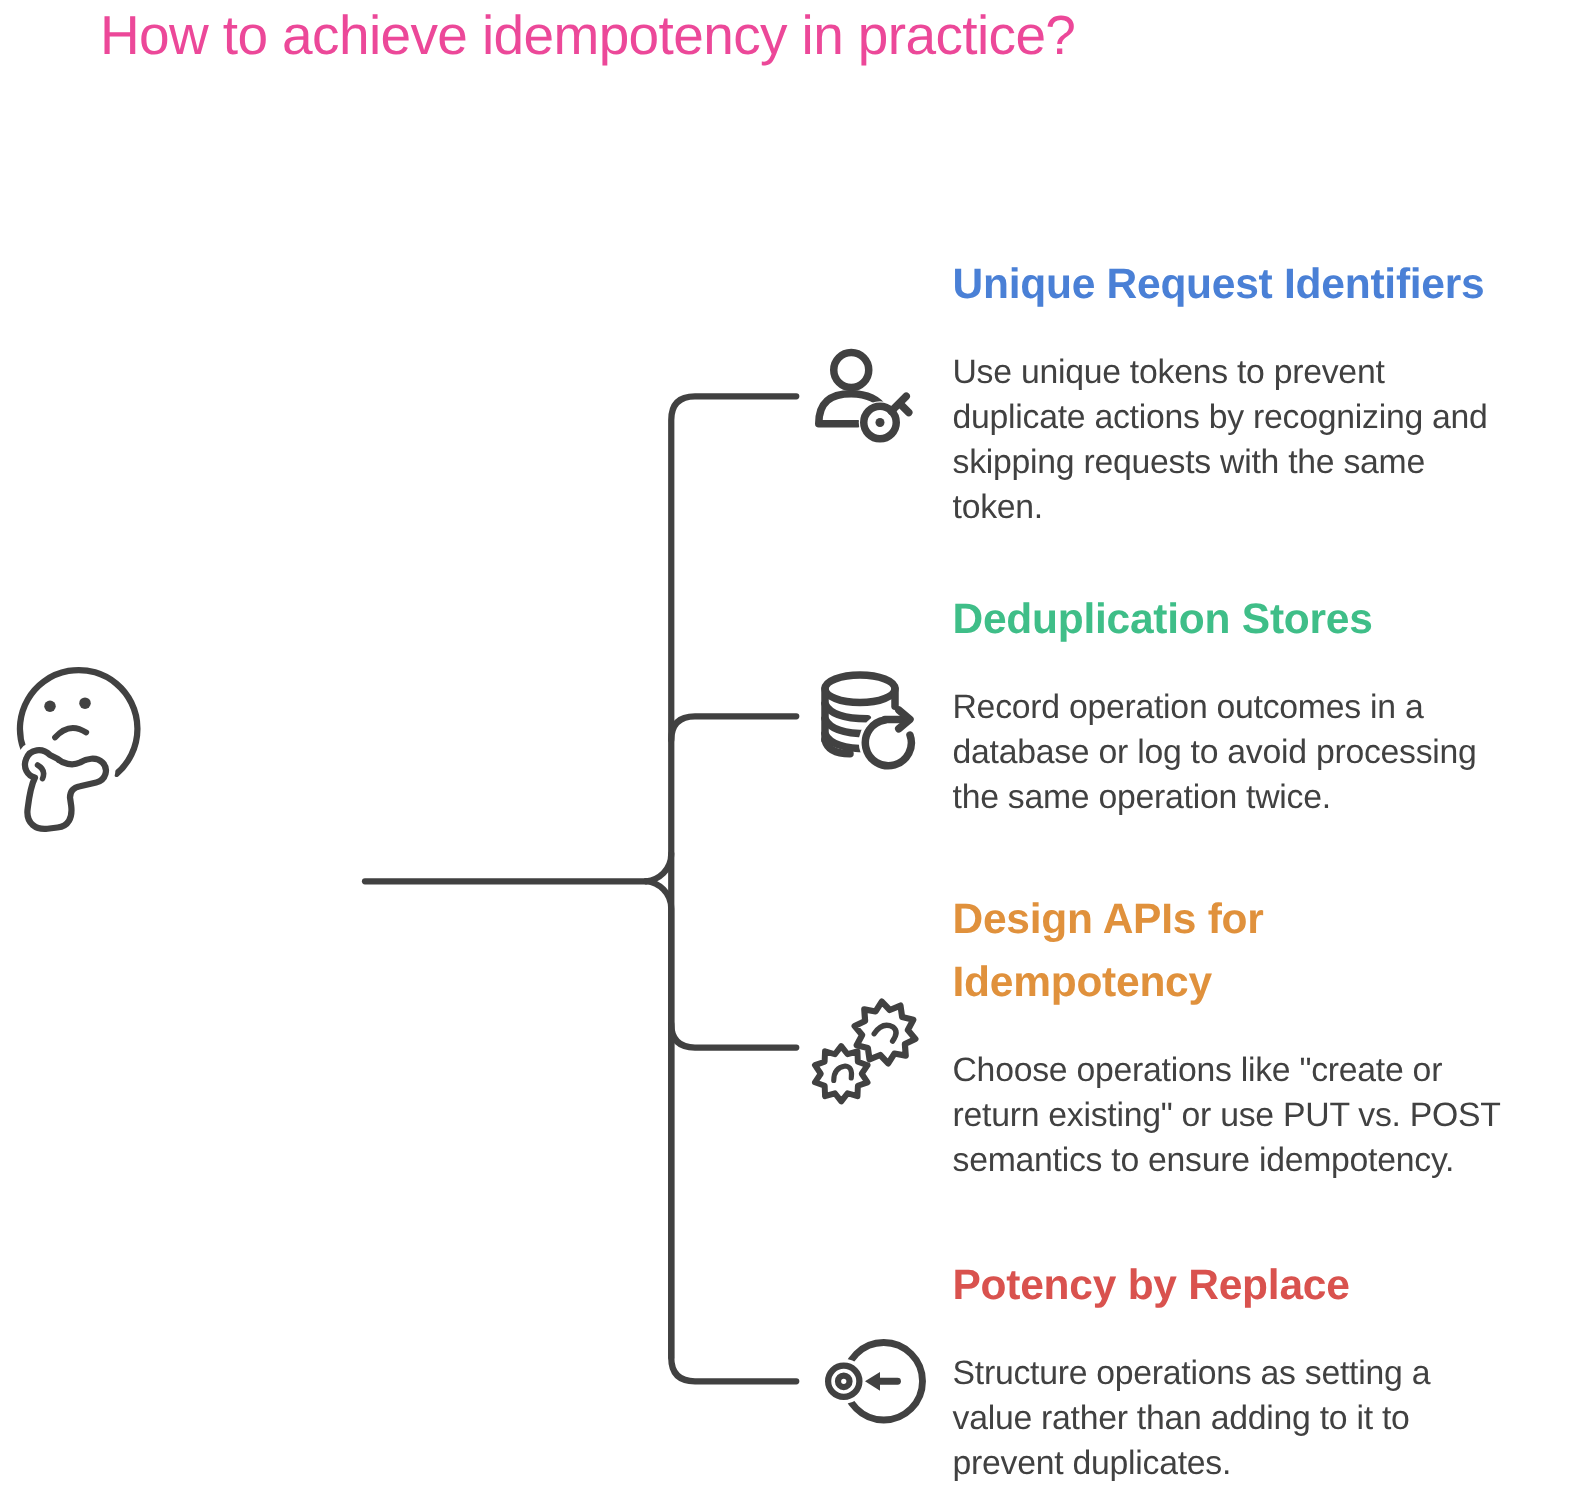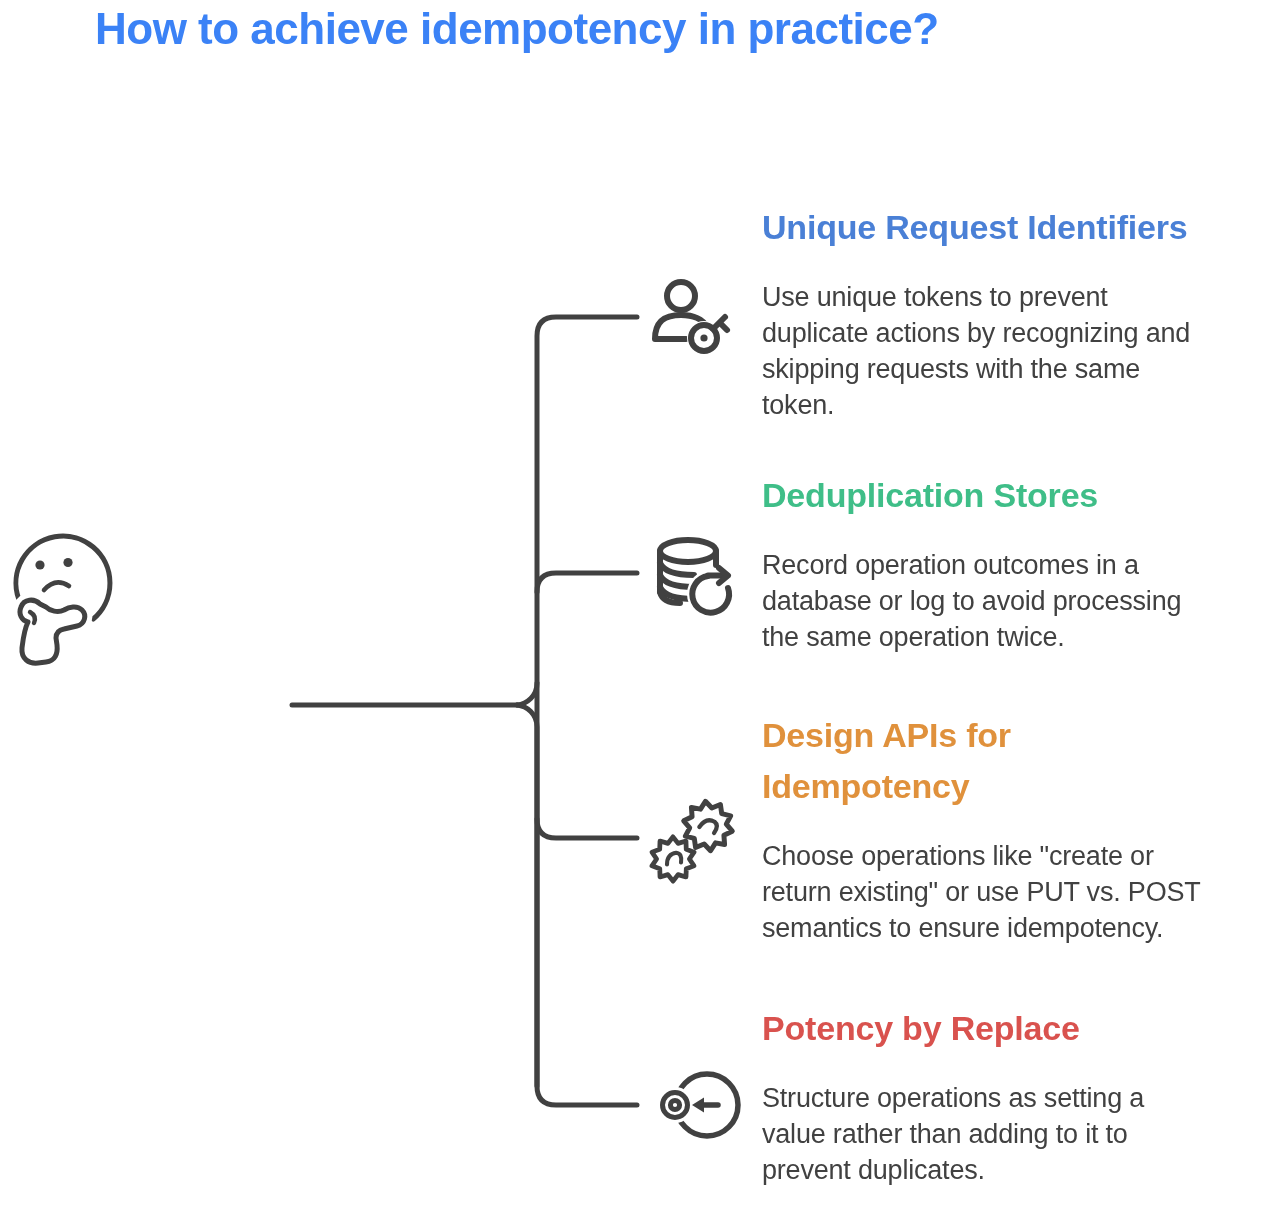--- a/index.html
+++ b/index.html
@@ -1,22 +1,22 @@
 <!DOCTYPE html>
 <html><head>
 <meta charset="utf-8">
 <style>
   html,body{margin:0;padding:0;}
   body{
     width:1262px;height:1205px;position:relative;background:#ffffff;
     font-family:"Liberation Sans", sans-serif;overflow:hidden;
   }
   .title{
-    position:absolute;left:95px;top:4px;width:1100px;
-    font-size:44px;font-weight:700;color:#3b82f6;letter-spacing:-0.5px;
+    position:absolute;left:80px;top:4px;width:1100px;
+    font-size:44px;font-weight:400;color:#ec4899;letter-spacing:-0.5px;
     margin:0;
   }
   .connector-svg, .figure-svg, .icon-svg{position:absolute;pointer-events:none;}
   .connector-svg{left:0;top:0;}
   .section{position:absolute;left:762px;width:505px;}
   .section h2{
     margin:0 0 26px 0;font-size:34px;font-weight:700;line-height:1.5;
     white-space:pre-line;letter-spacing:-0.2px;
   }
   .section p{

